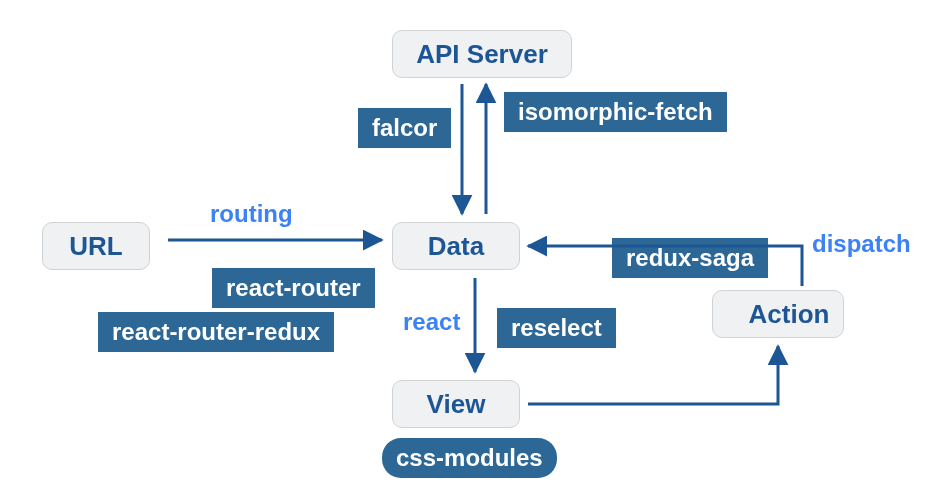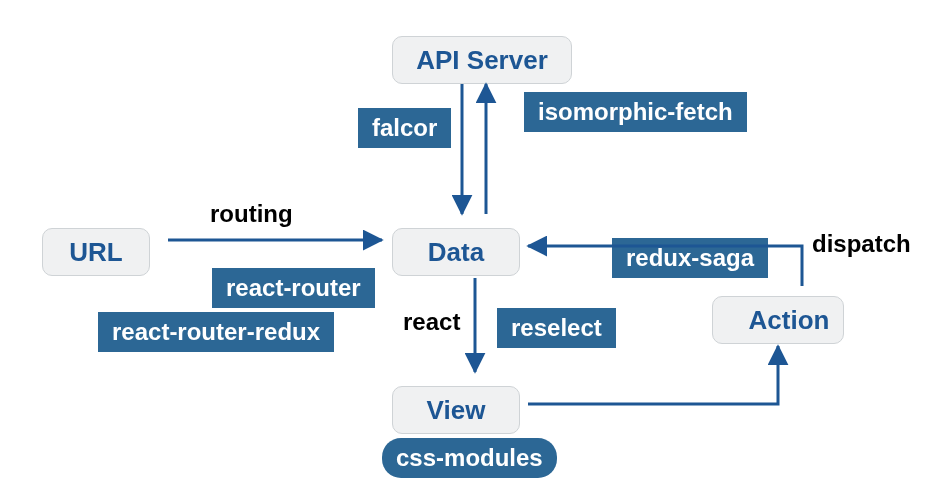--- a/index.html
+++ b/index.html
@@ -24,37 +24,36 @@
     border-radius: 10px;
     background: #f0f1f2;
     color: #1d5694;
     font-size: 26px;
     font-weight: 700;
     display: flex;
     align-items: center;
     justify-content: center;
     padding: 0 18px;
     white-space: nowrap;
-    margin-top: 6px;
   }
   .tag {
     position: absolute;
     box-sizing: border-box;
     background: #2c6795;
     color: #ffffff;
     font-size: 24px;
     font-weight: 700;
     display: flex;
     align-items: center;
     padding: 0 14px;
     white-space: nowrap;
   }
   .edge-label {
     position: absolute;
-    color: #000000;
+    color: #3b82f6;
     font-size: 24px;
     font-weight: 700;
     white-space: nowrap;
   }
   svg.arrows {
     position: absolute;
     left: 0; top: 0;
     width: 946px;
     height: 500px;
     pointer-events: none;
@@ -70,21 +69,21 @@
   <div class="node" style="left:42px;  top:222px; width:108px; height:48px;">URL</div>
 
   <div class="node" style="left:392px; top:222px; width:128px; height:48px;">Data</div>
 
   <div class="node" style="left:392px; top:380px; width:128px; height:48px;">View</div>
 
   <div class="node" style="left:712px; top:290px; width:132px; height:48px;padding-left:40px;">Action</div>
 
   <div class="tag" style="left:358px; top:108px; height:40px;">falcor</div>
 
-  <div class="tag" style="left:504px; top:92px;  height:40px;margin-left:20px;">isomorphic-fetch</div>
+  <div class="tag" style="left:504px; top:92px;  height:40px;">isomorphic-fetch</div>
 
 
   <div class="tag" style="left:180px; top:268px; height:40px;margin-left:32px;">react-router</div>
 
   <div class="tag" style="left:98px;  top:312px; height:40px;">react-router-redux</div>
 
   <div class="tag" style="left:612px; top:238px; height:40px;">redux-saga</div>
 
   <div class="tag" style="left:497px; top:308px; height:40px;">reselect</div>
 

